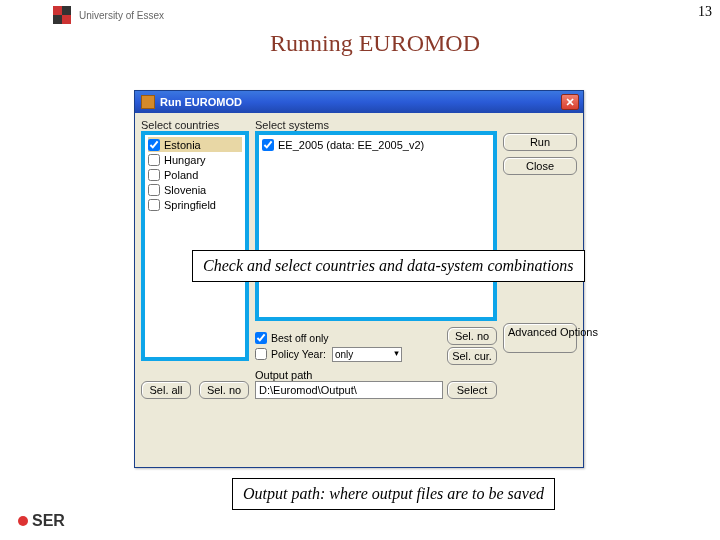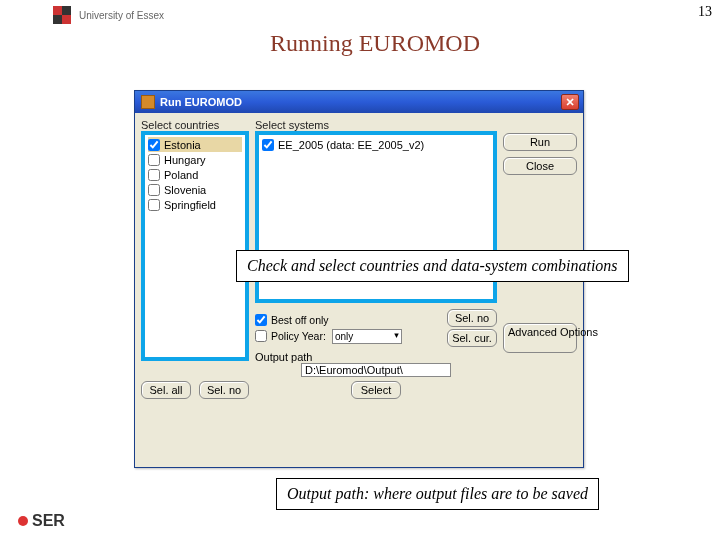--- a/index.html
+++ b/index.html
@@ -127,37 +127,36 @@
   .opt-row input[type=checkbox] { width:12px;height:12px;margin:0; }
   .opt-row .dd {
     border:1px solid #888; background:#fff; height:15px;
     margin-left:2px; flex:1; position:relative; max-width:70px;
   }
   .opt-row .dd::after {
     content:"▾"; position:absolute; right:2px; top:0; font-size:9px;
   }
   .mid-bottom-row { display:flex; align-items:center; gap:4px; }
   .out-label { font-size:11px; margin-top:4px; }
-  .out-row { display:flex; gap:4px; align-items:center;flex-direction:column; }
+  .out-row { display:flex; gap:4px; align-items:center; }
   .out-row input {
     flex:1; height:18px; border:1px solid #888; background:#fff;
     font-size:11px; padding:0 3px;
   }
 
   
   .callout {
     position: absolute;
     background: #fff;
     border: 1px solid #000;
     font-family: Georgia, 'Times New Roman', serif;
     font-style: italic;
     font-size: 16px;
     padding: 6px 10px;
     white-space: nowrap;
-    margin-left: 44px;
   }
 </style>
 </head>
 <body>
 
 <div class="page-num">13</div>
 <div class="slide-title">Running EUROMOD</div>
 
 <div class="uoe-logo">
   <span class="sq"></span>

